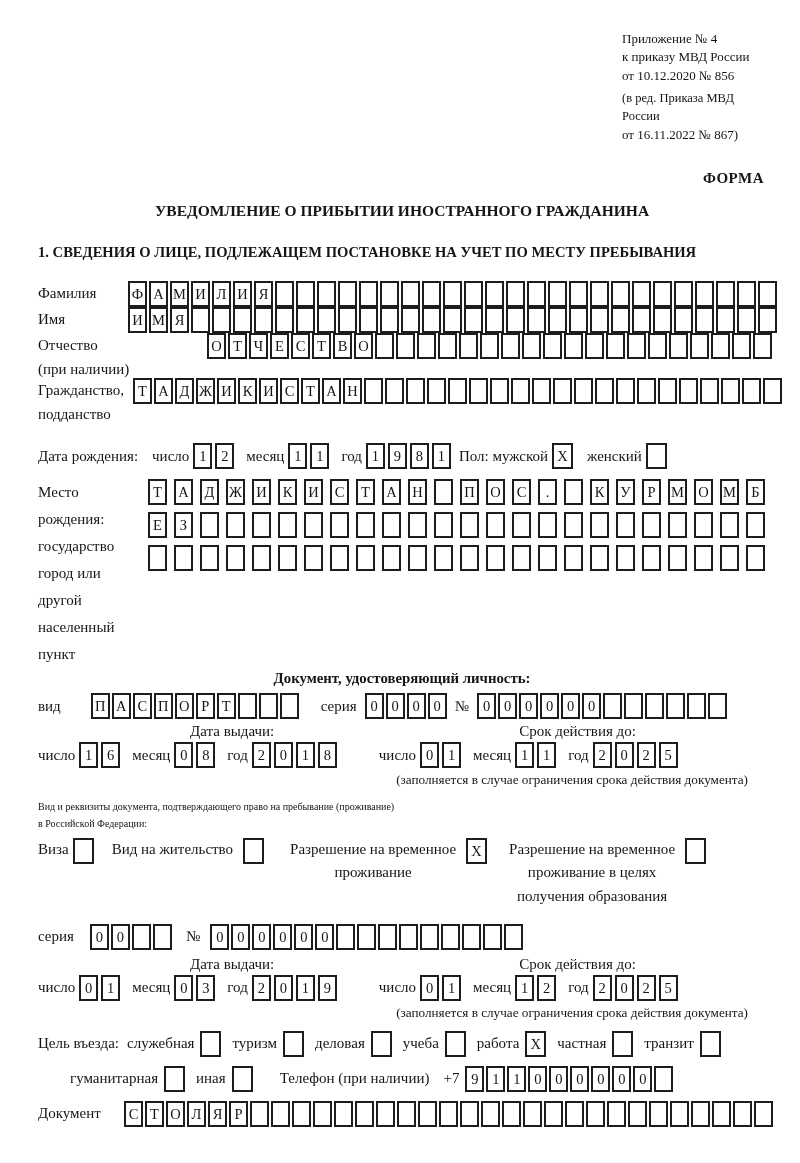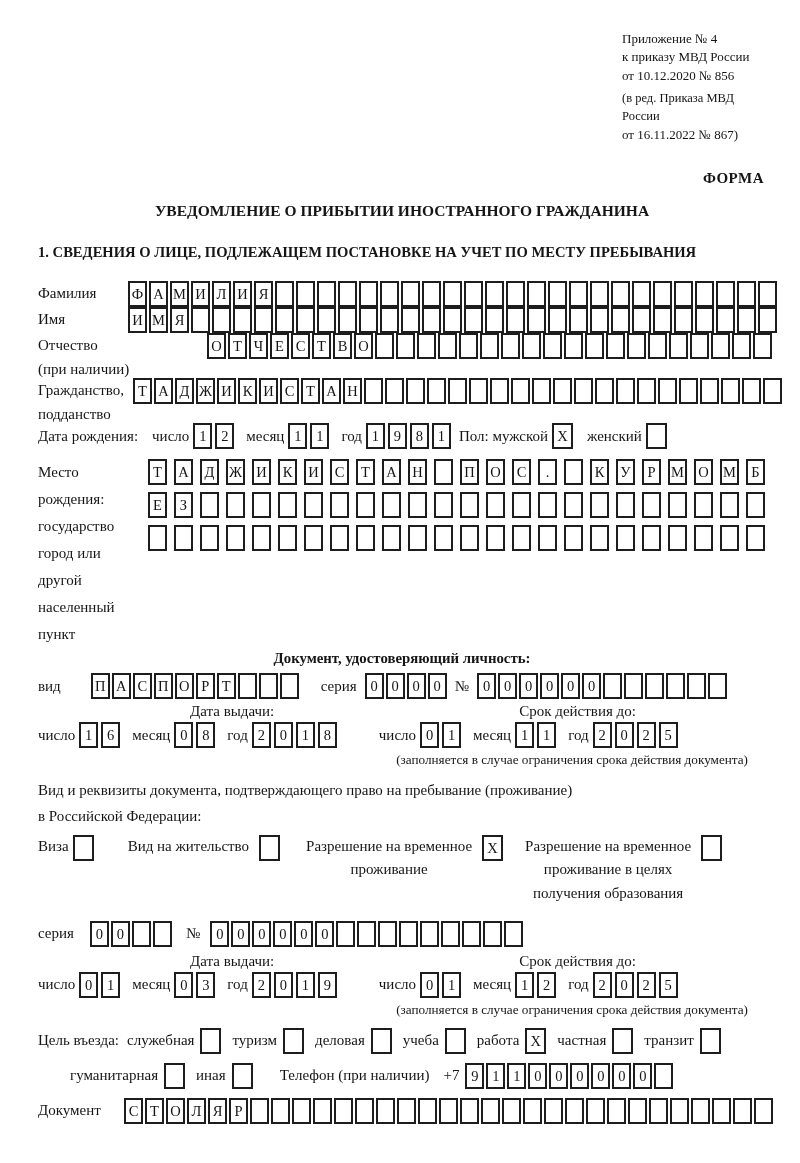--- a/index.html
+++ b/index.html
@@ -27,21 +27,21 @@
   .cb { width:21px; }
 
   .dg { display:inline-flex; align-items:center; font-size:15px; }
   .dg .dlbl { margin-right:4px; }
   .dg .gap { margin-left:12px; }
   .dg .cellrow { gap:3px; }
 
   .dates-head { display:flex; font-size:15px; margin:4px 0 2px; }
   .note { text-align:right; font-size:13.2px; margin:4px 18px 10px 0; }
 
-  .intro { font-size:15px; line-height:1.7; margin-bottom:0; }
+  .intro { font-size:10px; line-height:1.7; margin-bottom:0; }
   .permit-row { display:flex; align-items:flex-start; margin:6px 0 16px; }
   .permit-opt { display:flex; align-items:flex-start; }
   .permit-lbl { white-space:pre-line; text-align:center; font-size:15px; line-height:1.55; }
   .permit-opt .cb { margin-left:10px; margin-top:0; }
 
   .purpose-row { display:flex; align-items:center; font-size:15px; margin:2px 0 9px; }
   .opt { display:inline-flex; align-items:center; }
   .opt .opt-lbl { margin-right:6px; }
   .opt { margin-right:11px; }
   .phone-part { display:inline-flex; align-items:center; margin-left:16px; }
@@ -217,21 +217,21 @@
         <span class="cell"></span>
         <span class="cell"></span>
         <span class="cell"></span>
         <span class="cell"></span>
         <span class="cell"></span>
         <span class="cell"></span>
         <span class="cell"></span>
       </div>
   </div>
 
-  <div class="frow" style="align-items:center; margin:0 0 10px;">
+  <div class="frow" style="align-items:center; margin:20px 0 10px;">
     <span class="dg">
       <span class="dlbl">Дата рождения:</span>
       <span class="dlbl" style="margin-left:10px">число</span>
       <span class="cellrow">
           <span class="cell">1</span>
           <span class="cell">2</span>
         </span>
       <span class="dlbl gap">месяц</span>
       <span class="cellrow">
           <span class="cell">1</span>
@@ -429,21 +429,21 @@
   </div>
 
   <div class="note">(заполняется в случае ограничения срока действия документа)</div>
 
   <div class="intro">
     <div>Вид и реквизиты документа, подтверждающего право на пребывание (проживание)</div>
     <div>в Российской Федерации:</div>
   </div>
 
   <div class="permit-row">
-    <span class="permit-opt" style="margin-right:34px">
+    <span class="permit-opt" style="margin-right:18px">
       <span class="permit-lbl">Виза</span>
       <span class="cb" style="margin-left:4px"></span>
     </span>
     <span class="permit-opt" style="margin-right:26px">
       <span class="permit-lbl">Вид на жительство</span>
       <span class="cb"></span>
     </span>
     <span class="permit-opt" style="margin-right:22px">
       <span class="permit-lbl">Разрешение на временное
 проживание</span>

